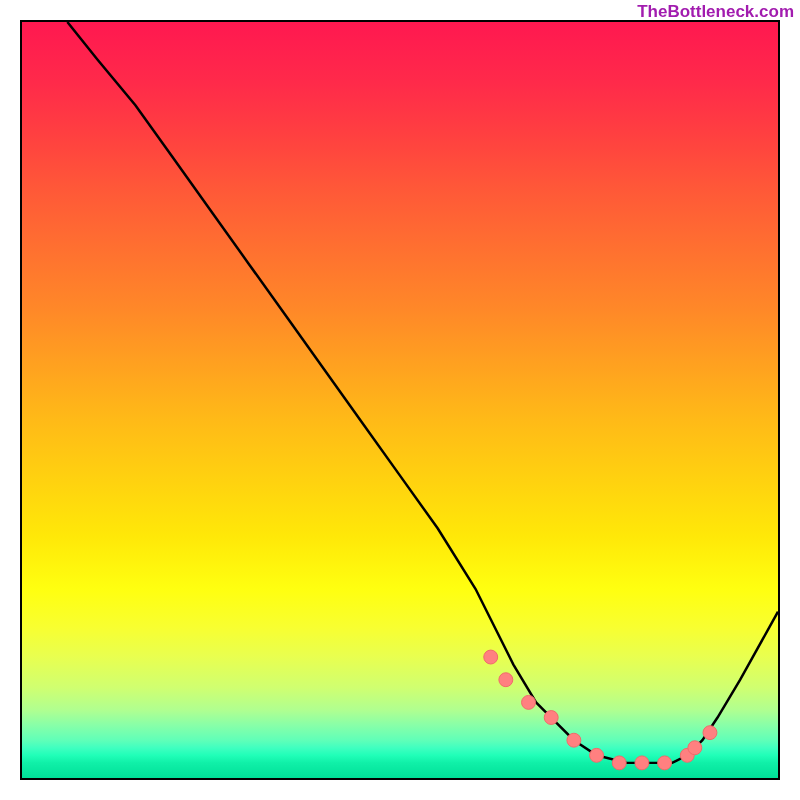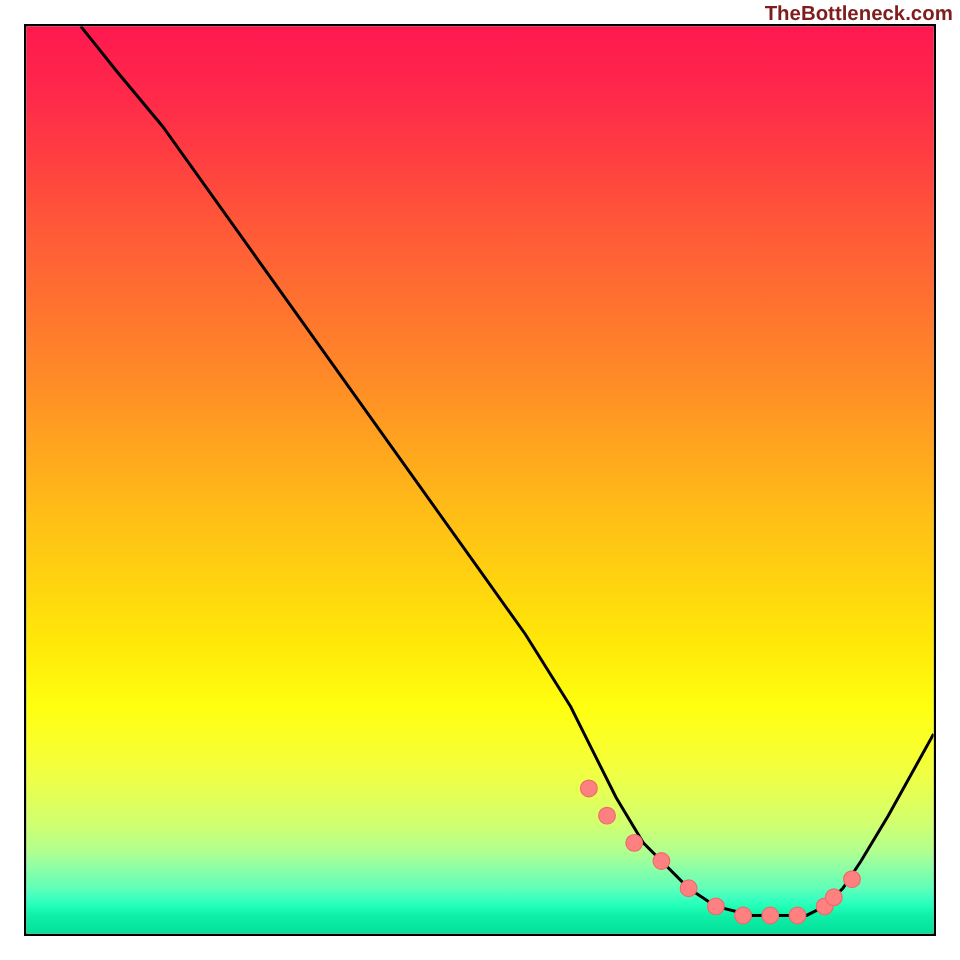--- a/index.html
+++ b/index.html
@@ -47,21 +47,21 @@
       #10f0a8 98%,
       #00e098 100%
     );
   }
   .watermark {
     position: absolute;
     top: 2px;
     right: 6px;
     font-size: 17px;
     font-weight: bold;
-    color: #7f1d1d;
+    color: #a21caf;
     z-index: 10;
   }
   .curve-svg {
     position: absolute;
     top: 0;
     left: 0;
     width: 100%;
     height: 100%;
     z-index: 5;
   }

